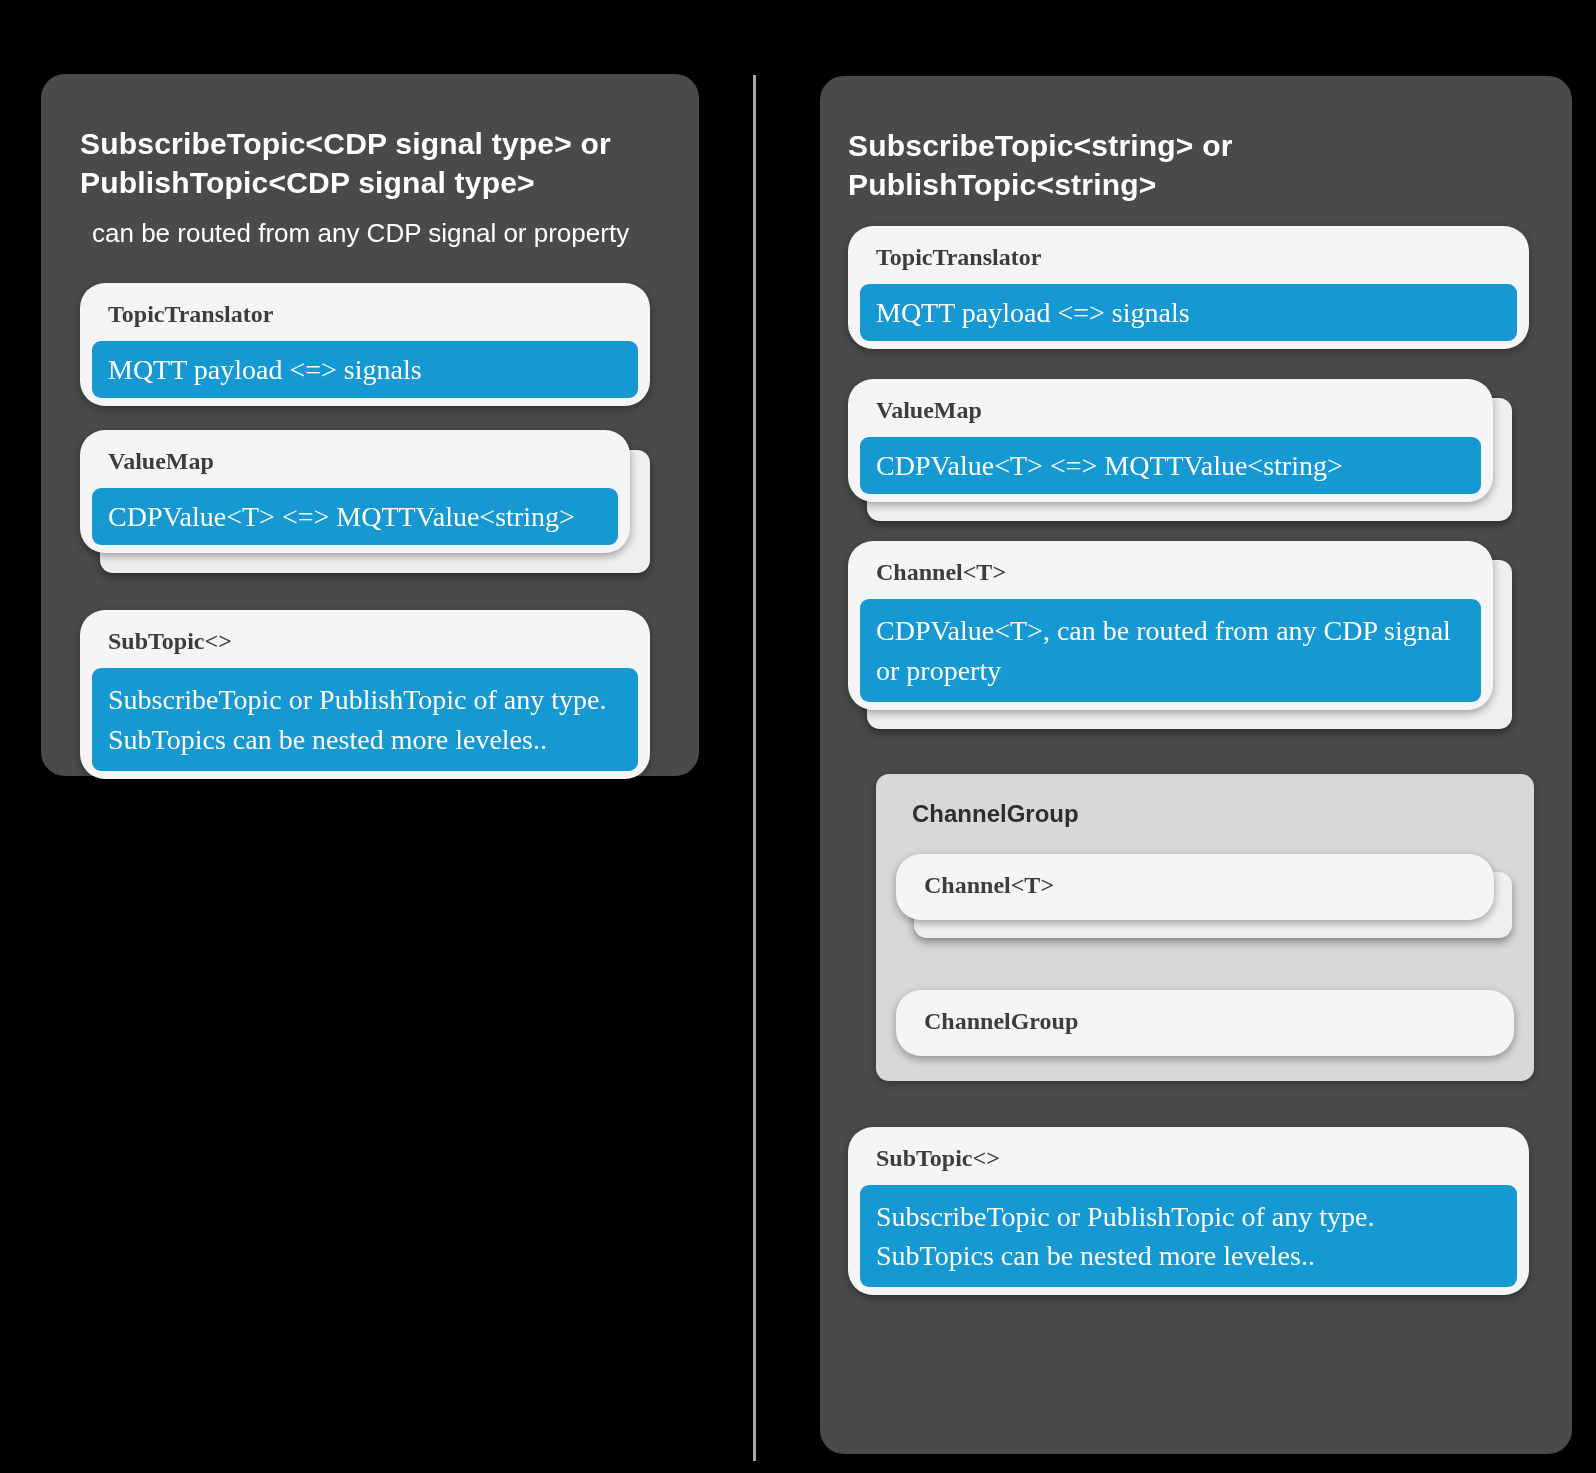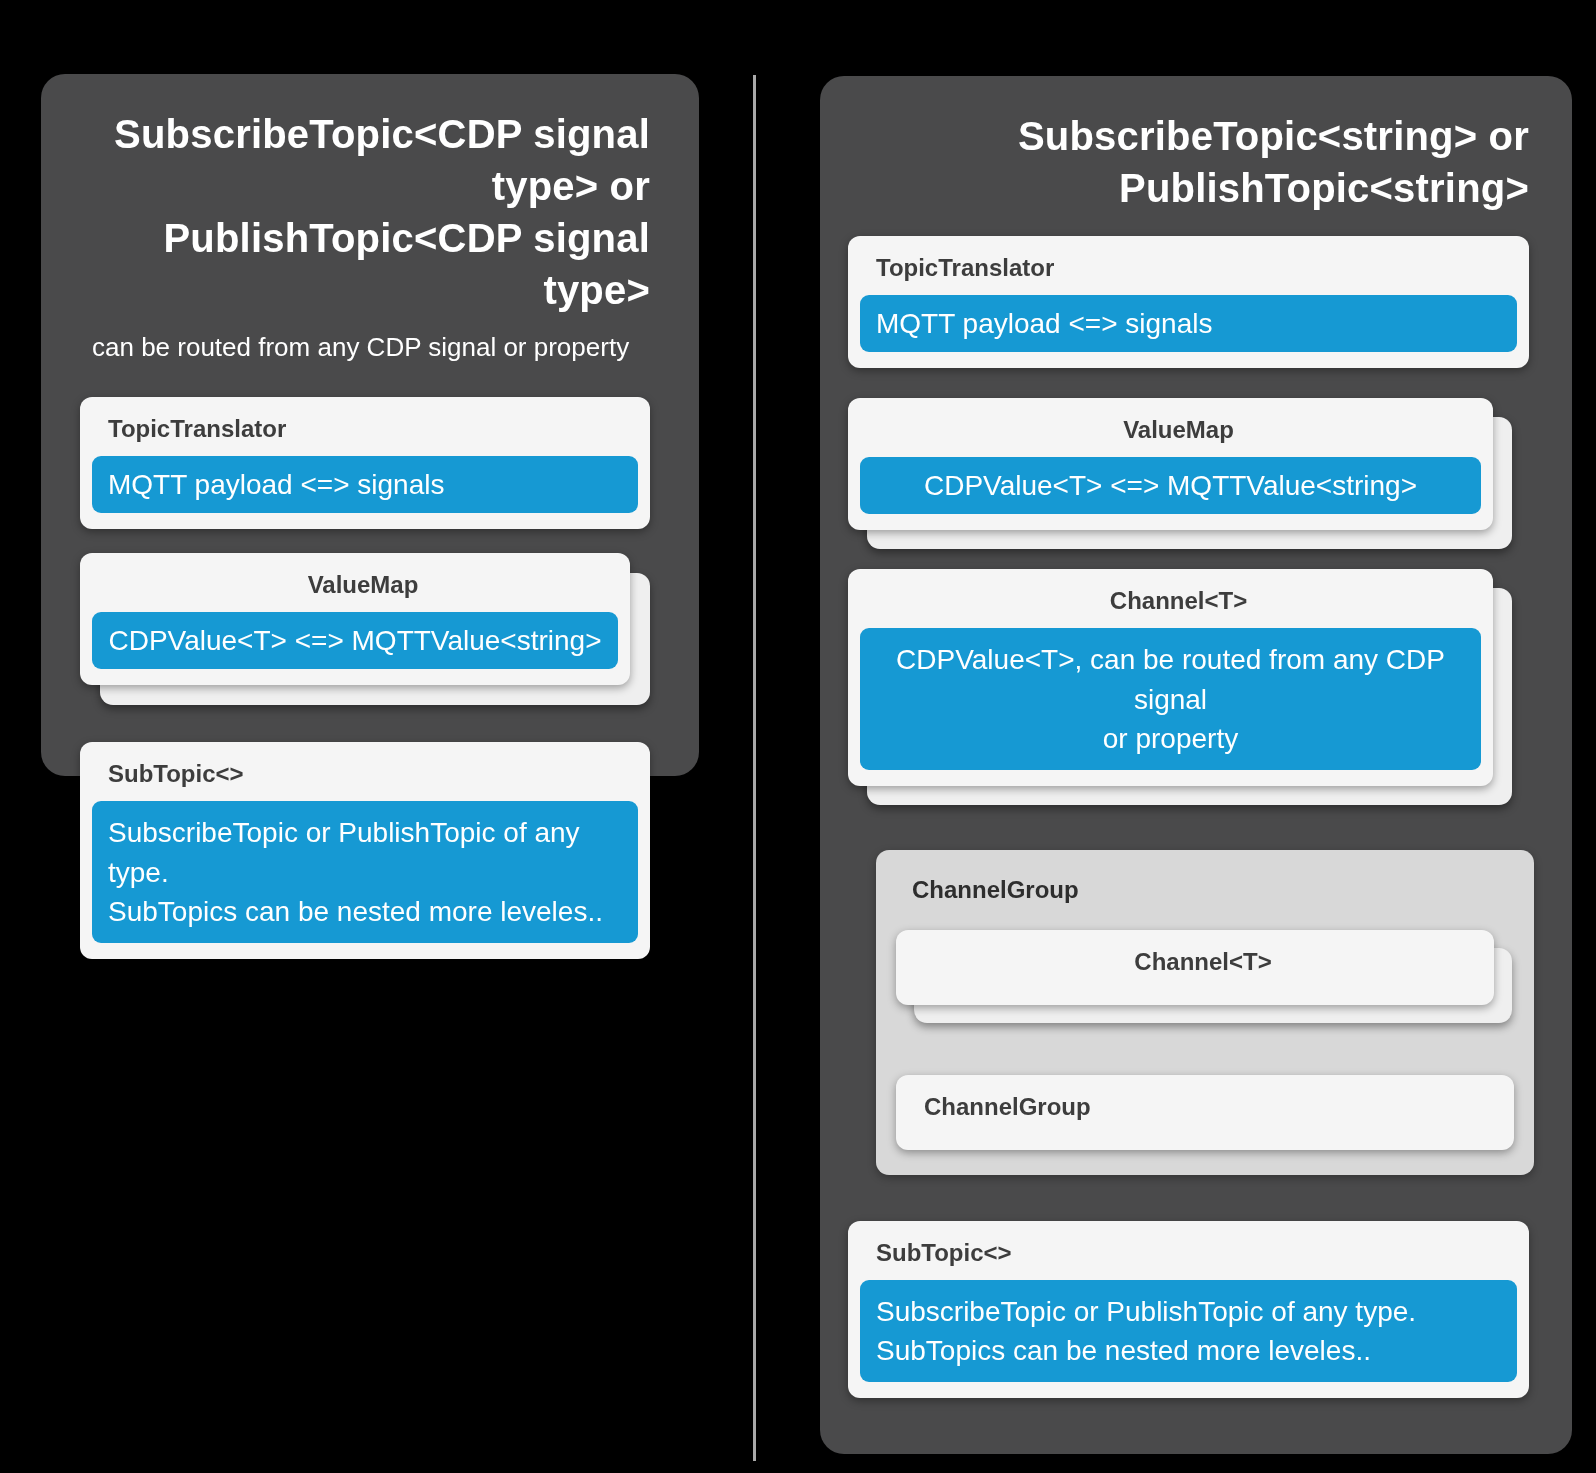--- a/index.html
+++ b/index.html
@@ -19,38 +19,38 @@
     font-family:"Liberation Sans",sans-serif;overflow:hidden;
   }
   .panel{
     position:absolute;background:var(--panel);border-radius:24px;box-sizing:border-box;
   }
   .panel-left{left:41px;top:74px;width:658px;height:702px;padding:30px 49px 0 39px;}
   .panel-right{left:820px;top:76px;width:752px;height:1378px;padding:30px 43px 0 28px;}
   .divider{position:absolute;left:753px;top:75px;width:3px;height:1386px;background:var(--divider);}
 
   .panel-title{
-    color:var(--text-light);font-weight:700;font-size:40px;line-height:1.3;
-    margin:4px 0 0 0;letter-spacing:.2px;text-align:right;
+    color:var(--text-light);font-weight:700;font-size:30px;line-height:1.3;
+    margin:20px 0 0 0;letter-spacing:.2px;
   }
   .panel-subtitle{color:var(--text-light);font-size:26px;margin:16px 0 0 12px;}
 
   .card{
-    background:var(--card);border-radius:12px;box-sizing:border-box;
-    padding:18px 12px 16px 12px;box-shadow:0 3px 8px rgba(0,0,0,.35);
+    background:var(--card);border-radius:25px;box-sizing:border-box;
+    padding:18px 12px 8px 12px;box-shadow:0 3px 8px rgba(0,0,0,.35);font-family:Liberation Serif, serif;
   }
   .card-title{color:var(--title-ink);font-weight:700;font-size:24px;margin:0 0 13px 16px;}
   .bar{
     background:var(--accent);color:var(--text-light);font-size:28px;line-height:1.4;
     padding:9px 16px;border-radius:9px;
   }
   .bar.multiline{white-space:pre-line;padding:12px 16px;}
   .bar.tall{padding:12px 16px 26px 16px;}
 
-  .stack{position:relative;text-align:center;}
+  .stack{position:relative;}
   .stack .ghost{
     position:absolute;left:0;top:0;height:100%;border-radius:13px;
     background:var(--ghost);box-shadow:0 4px 9px rgba(0,0,0,.4);
   }
   .stack .front{position:relative;z-index:1;}
 
   
   .lp-topic{margin-top:34px;}
   .lp-valuemap{margin-top:24px;}
   .lp-valuemap .front{width:calc(100% - 20px);}

